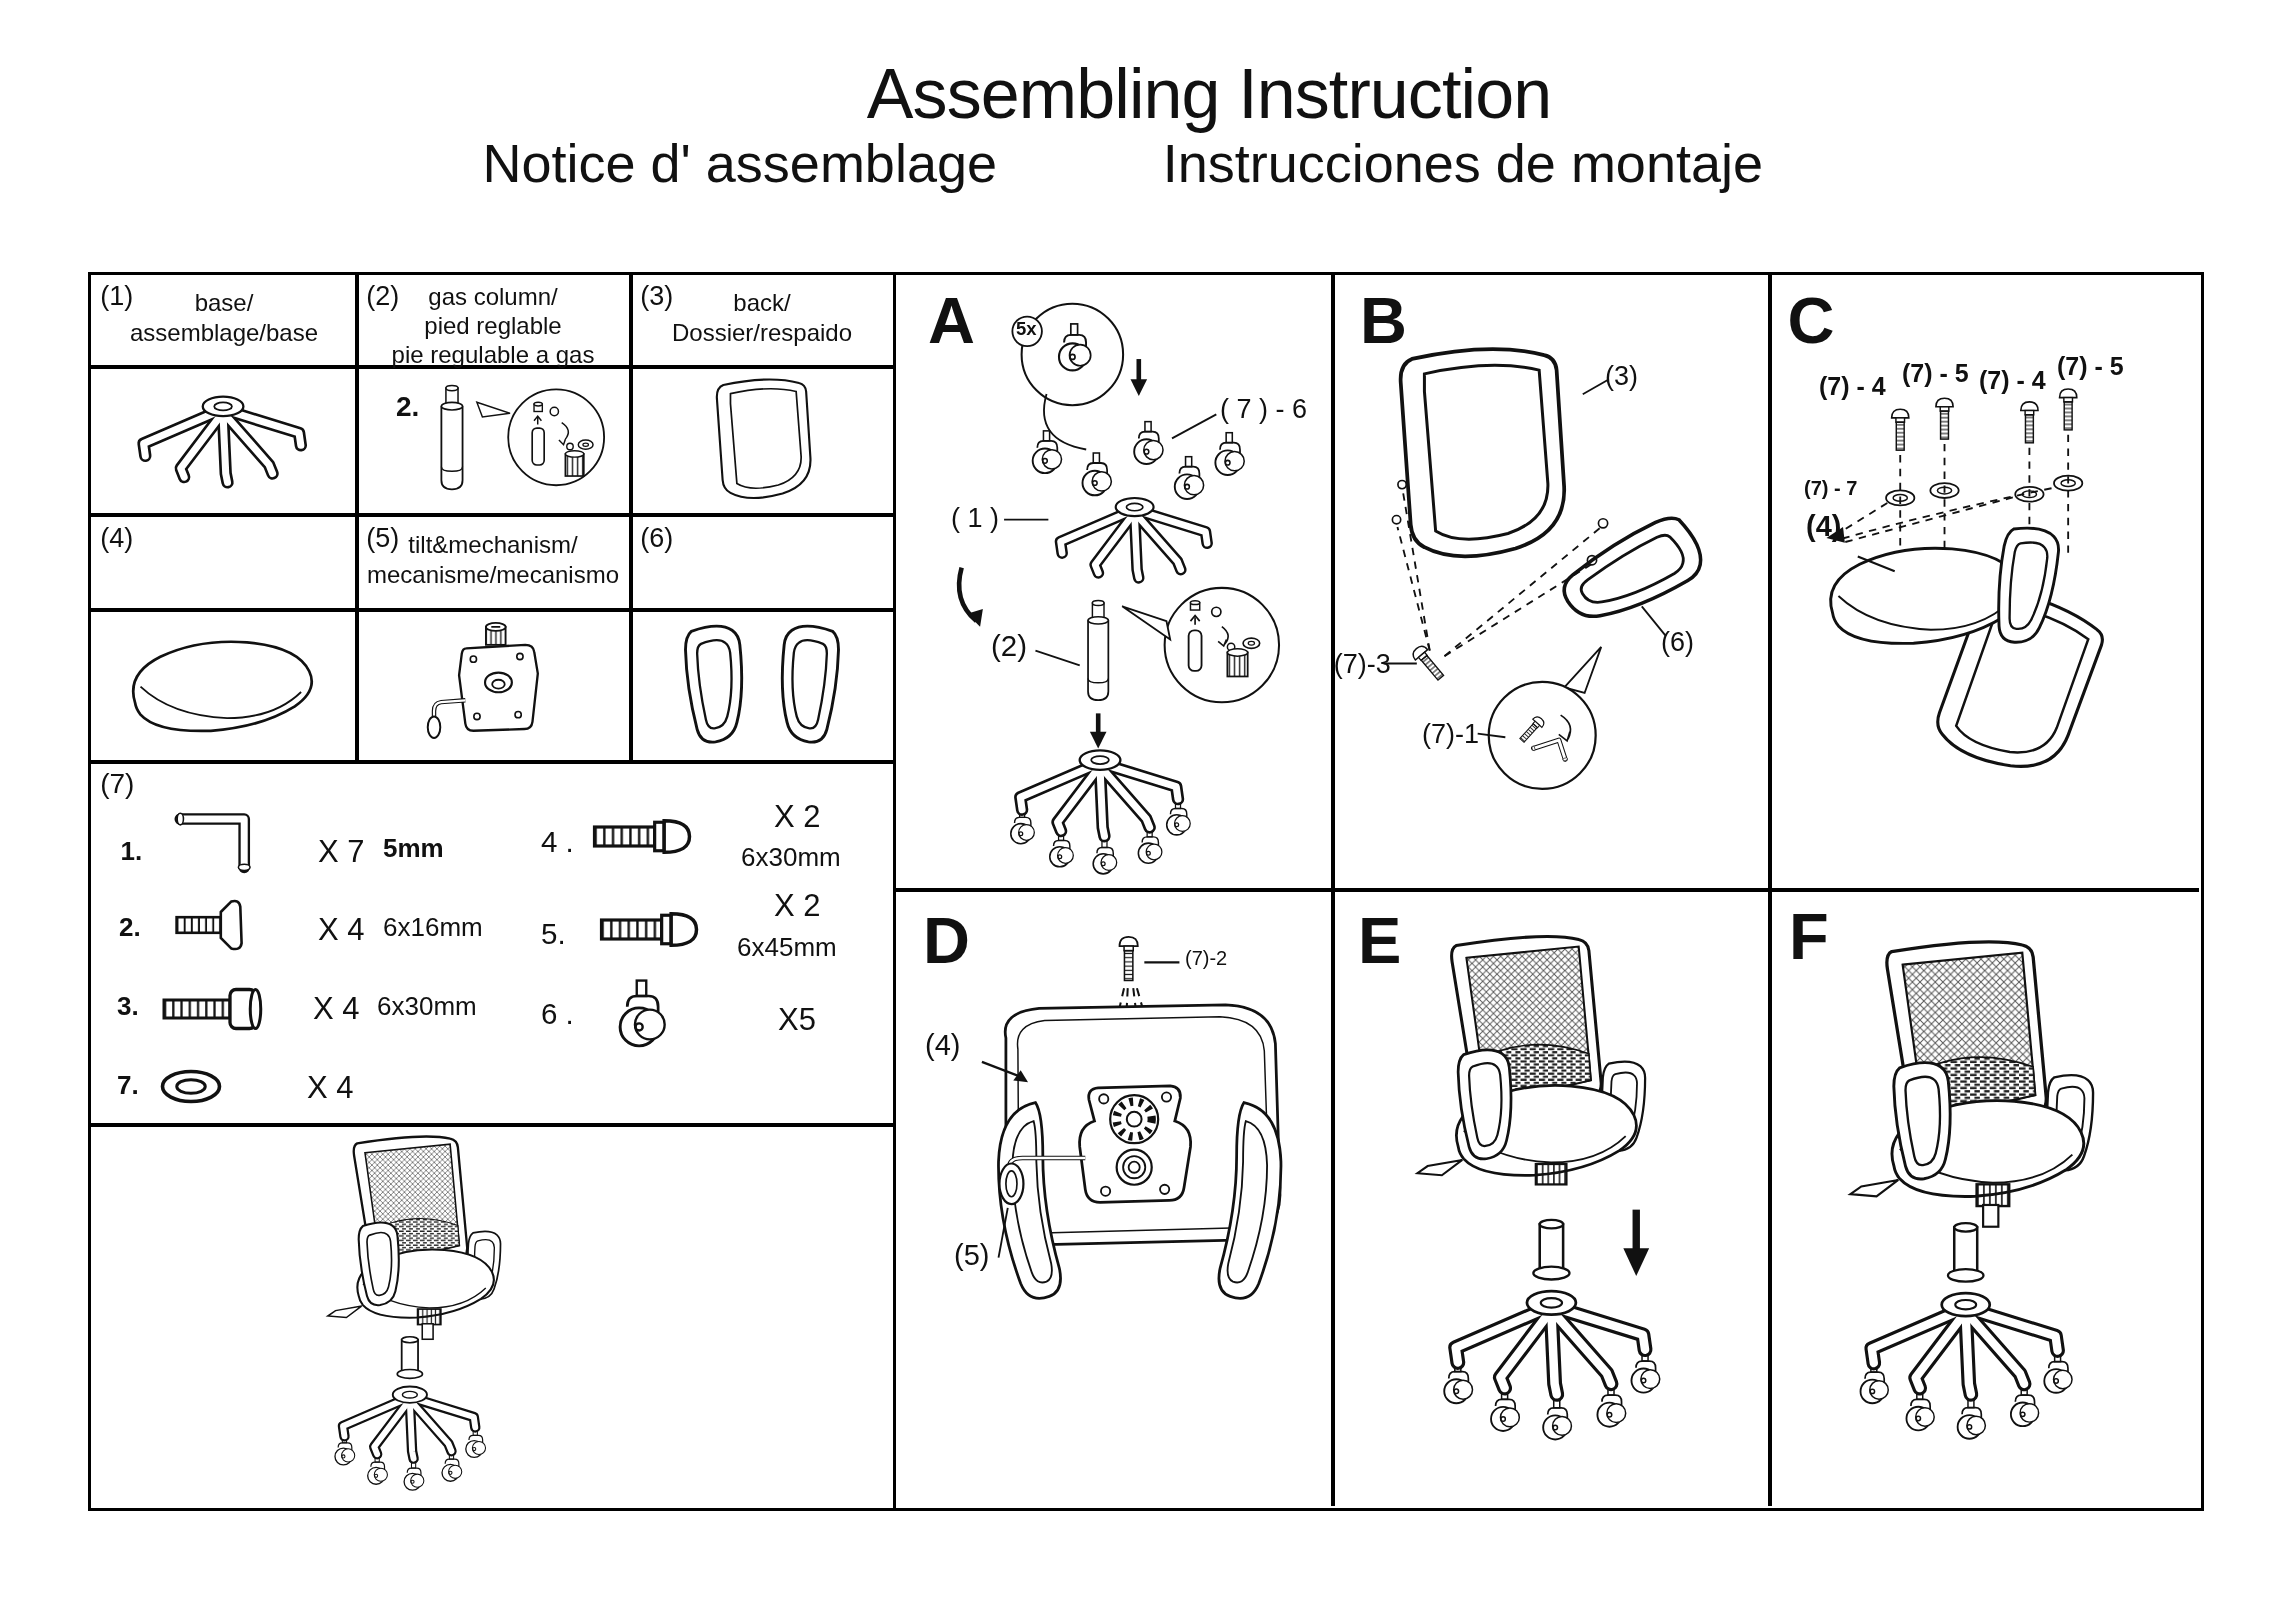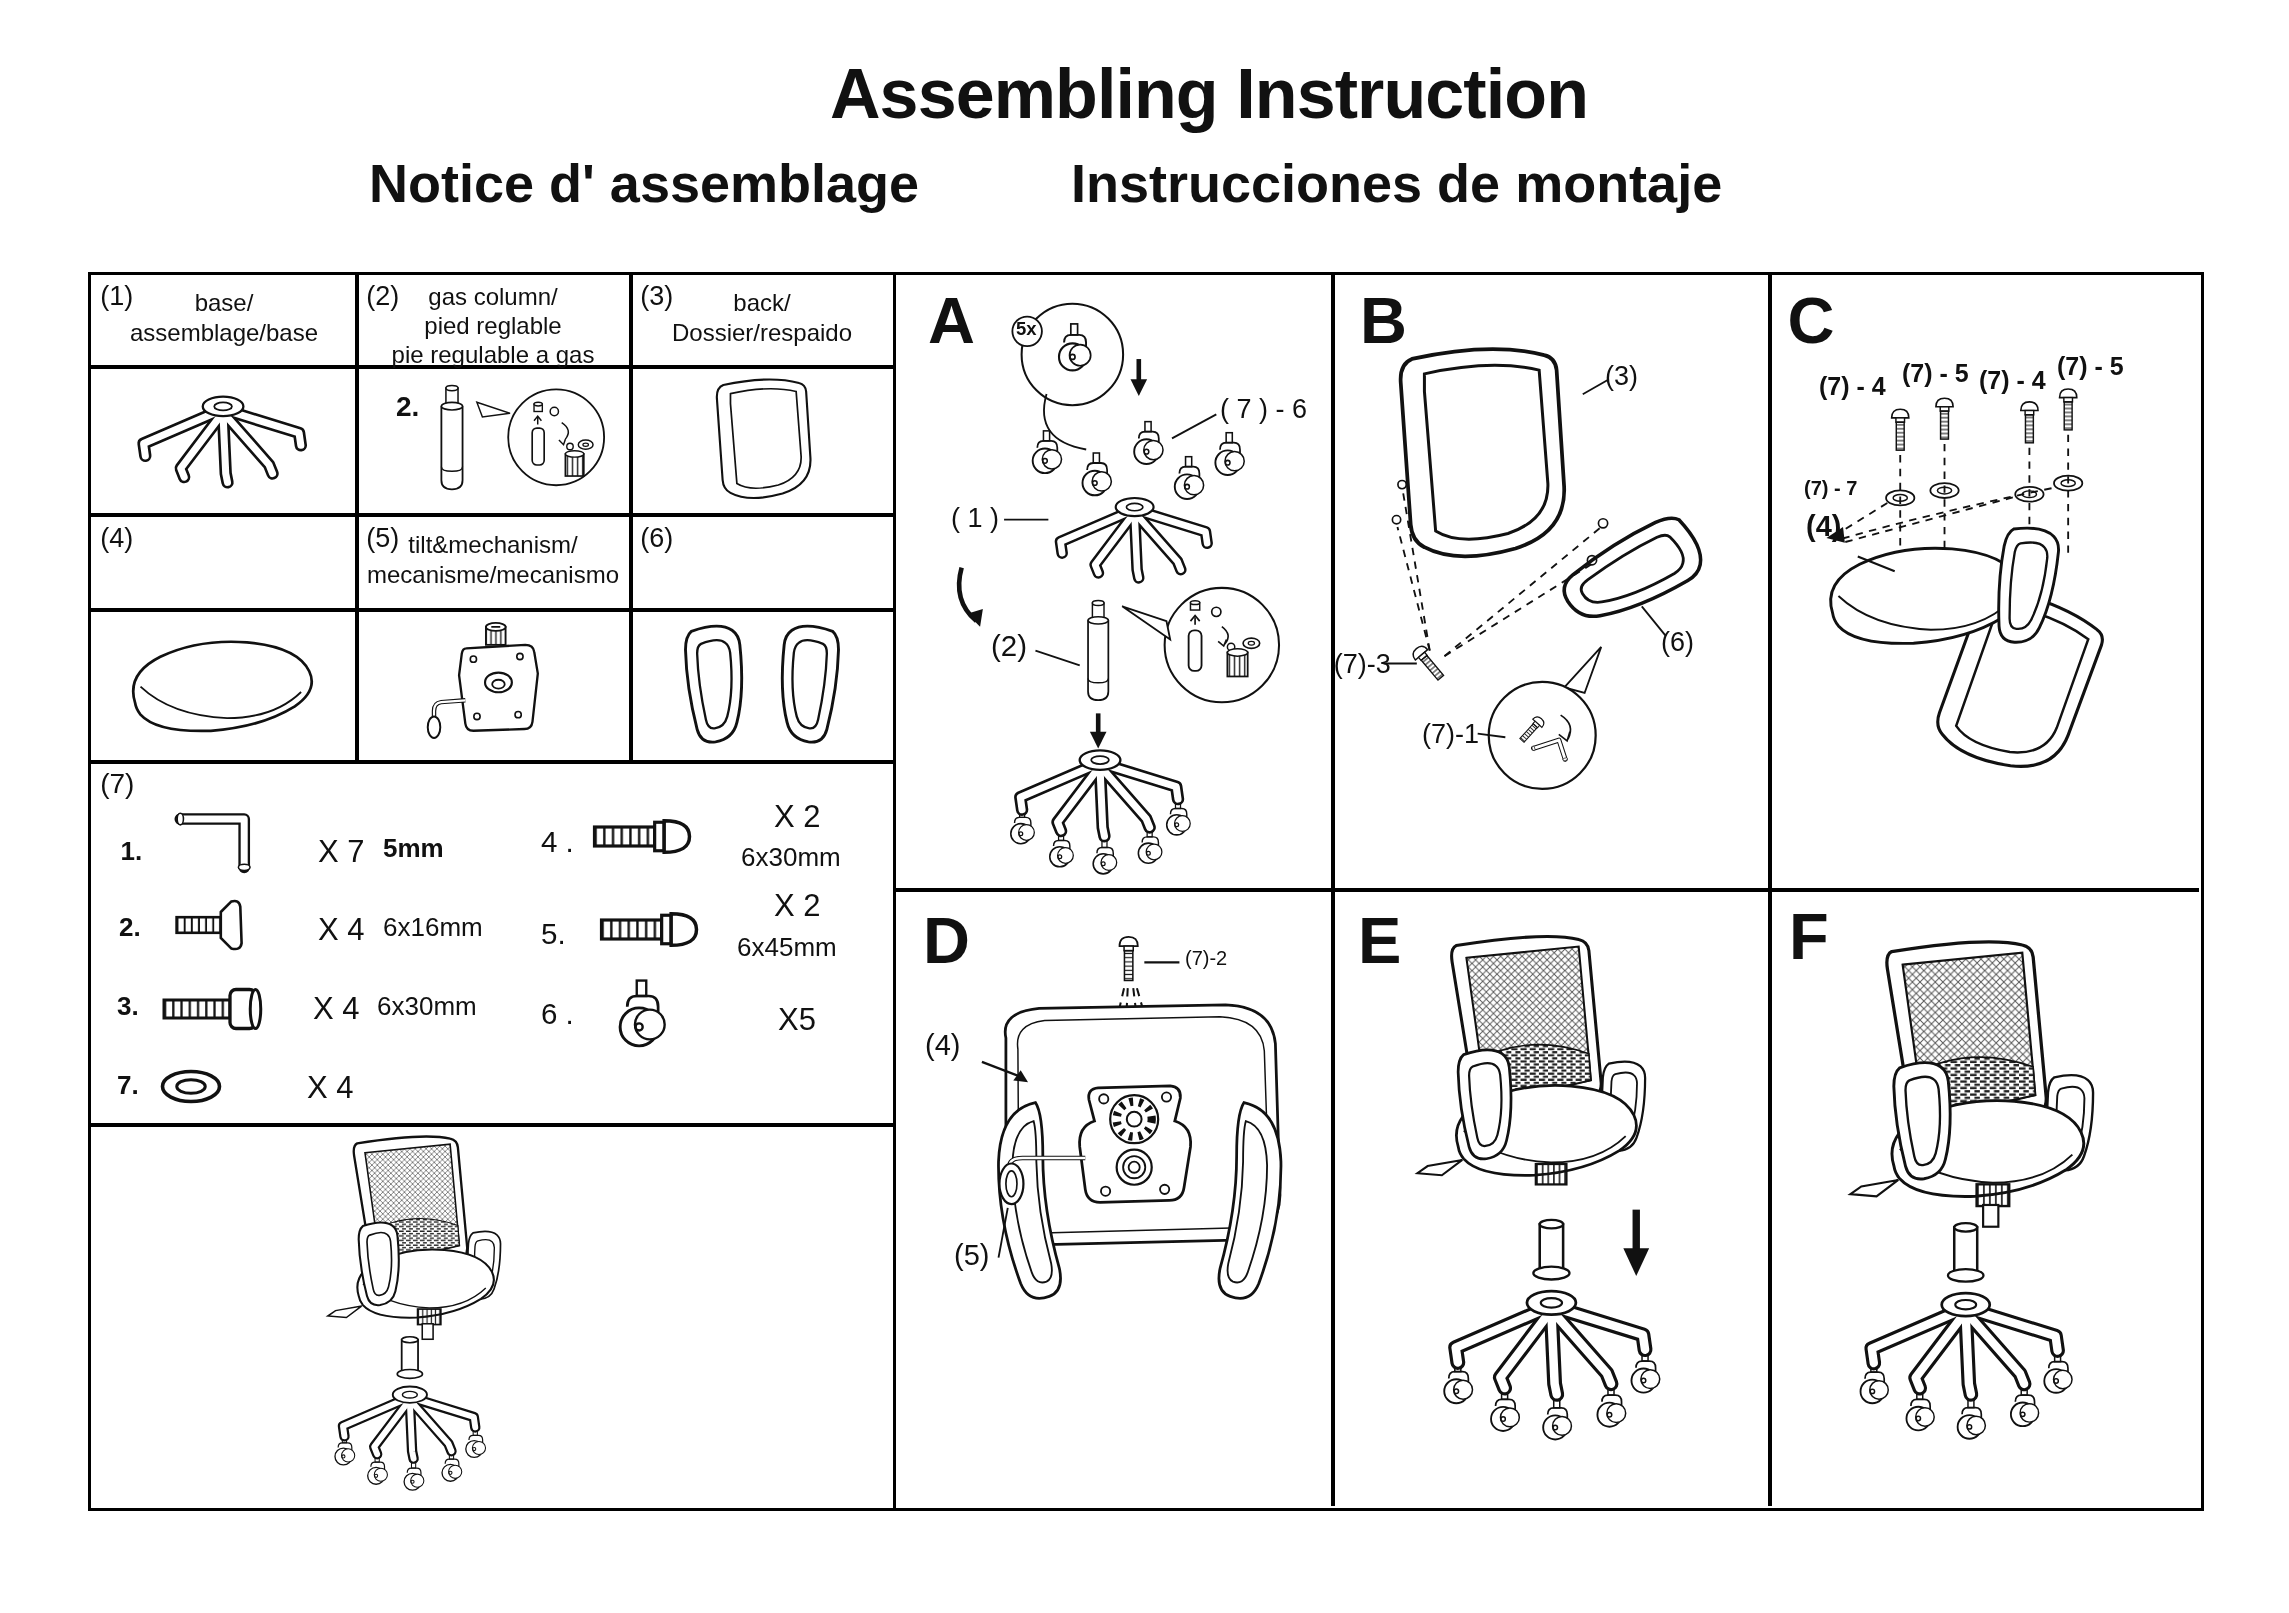--- a/index.html
+++ b/index.html
@@ -1,22 +1,22 @@
 <!DOCTYPE html>
 <html style="font-size:14.8px"><head>
 <meta charset="utf-8">
 <style>
   *{margin:0;padding:0;box-sizing:border-box}
   html,body{background:#ddd}
   .page{position:relative;width:2290px;height:1613px;background:#fff;color:#111;
         font-family:"Liberation Sans",sans-serif;overflow:hidden}
   .abs{position:absolute}
   .page-title{position:absolute;left:766px;top:54px;width:886px;text-align:center;
-        font-size:70px;font-weight:bold;letter-spacing:-0.9px}
-  .sub{position:absolute;top:152px;font-size:54px;font-weight:bold;text-align:left;white-space:nowrap}
+        font-size:70px;font-weight:normal;letter-spacing:-0.9px}
+  .sub{position:absolute;top:132px;font-size:54px;font-weight:normal;text-align:right;white-space:nowrap}
   .vline,.hline{position:absolute;background:#000}
   .box{position:absolute;border:3.7px solid #000;background:#fff}
   .cell-num{position:absolute;left:9.2px;top:5.5px;font-size:27px}
   .cell-name{width:100%;padding-top:13px;text-align:center;font-size:24px;line-height:30px}
   .cell-name.tight{padding-top:7.4px;line-height:29px}
   .lbl{position:absolute;white-space:nowrap;font-size:27px}
   .lbl.b{font-weight:bold}
   .letter{position:absolute;font-size:65px;font-weight:bold}
   .hw-num{position:absolute;font-size:26px;font-weight:bold}
   .hw-qty{position:absolute;font-size:31px}

